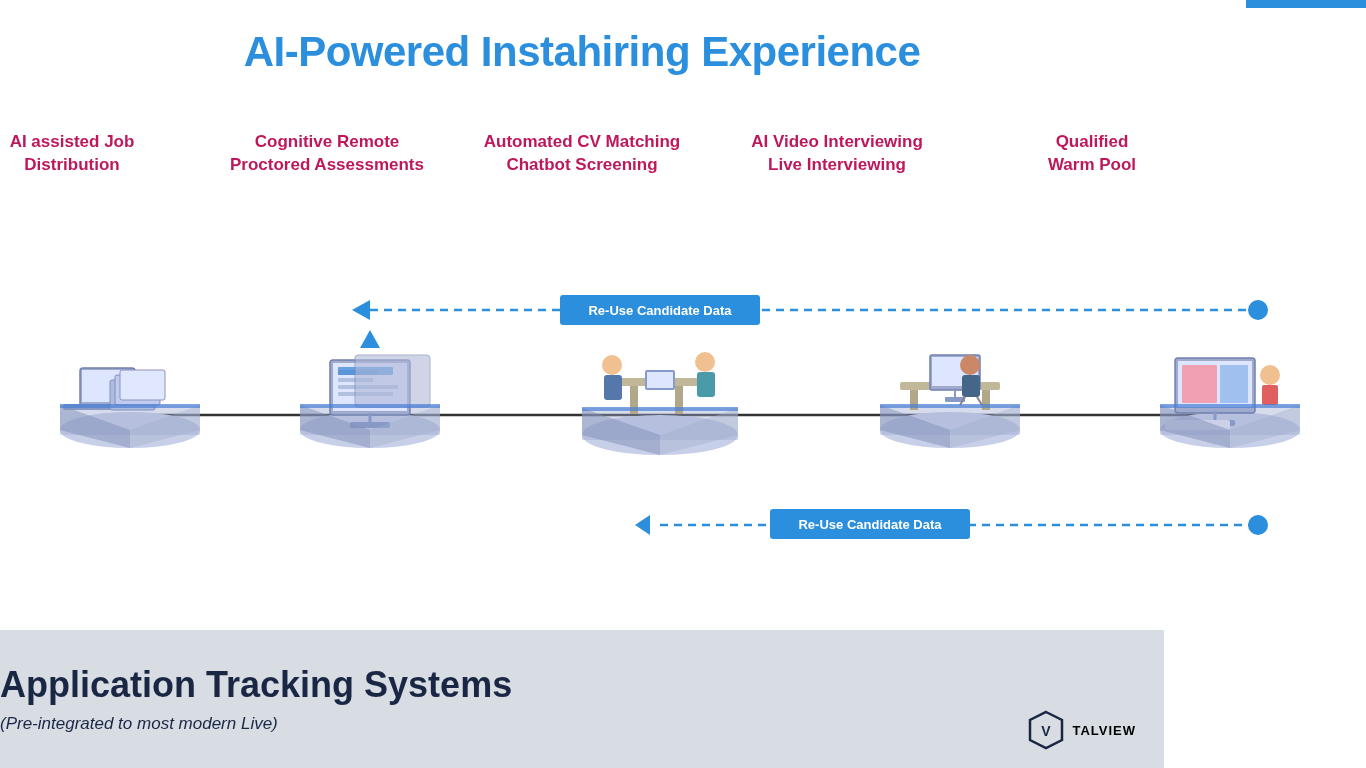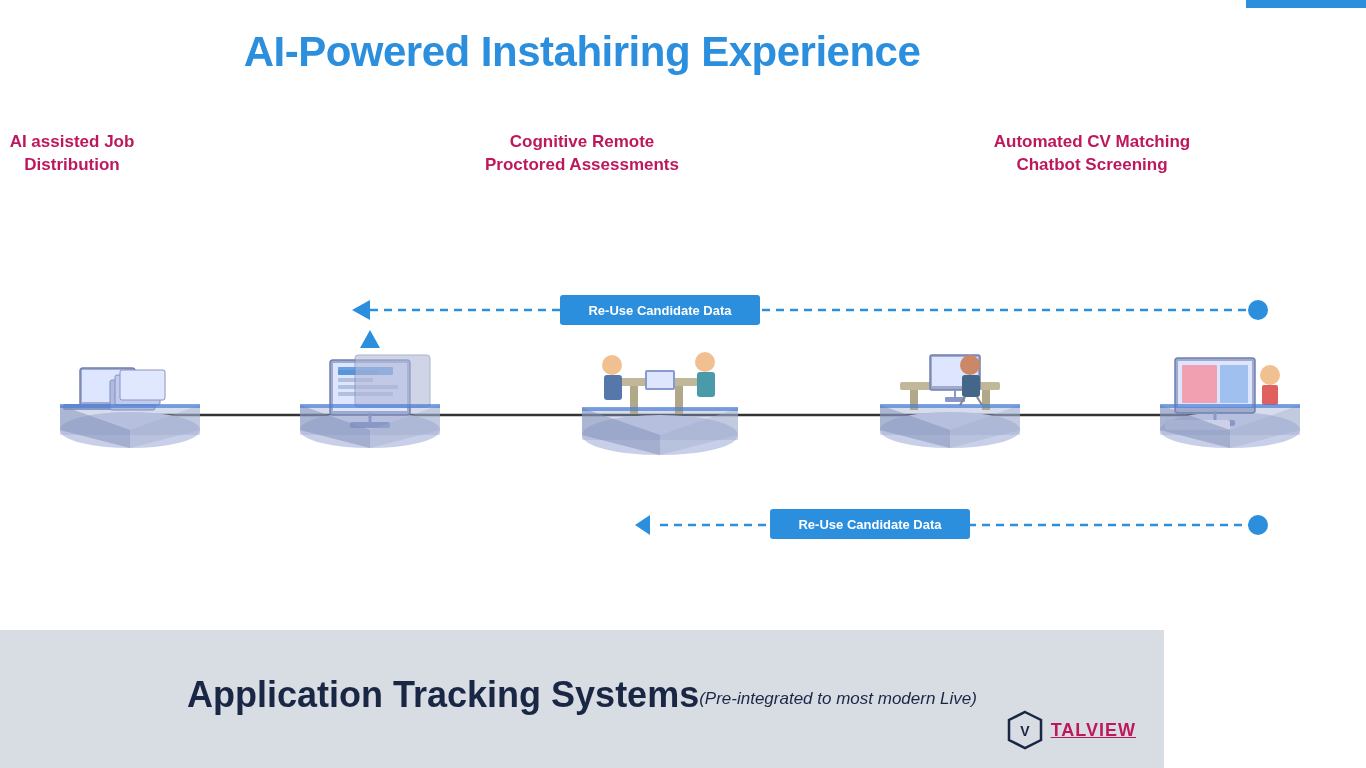--- a/index.html
+++ b/index.html
@@ -55,22 +55,22 @@
       font-weight: 700;
       color: #be185d;
       line-height: 1.35;
     }
 
     
     .bottom-section {
       background: #d8dce3;
       flex: 1;
       display: flex;
-      flex-direction: row;
-      align-items: center;
+      flex-direction: column;
+      align-items: flex-start;
       justify-content: center;
       position: relative;
     }
 
     .ats-title {
       font-size: 36px;
       font-weight: 700;
       color: #1a2744;
       margin-bottom: 8px;
     }
@@ -85,25 +85,24 @@
     .talview-logo {
       position: absolute;
       bottom: 18px;
       right: 28px;
       display: flex;
       align-items: center;
       gap: 8px;
     }
 
     .talview-logo-text {
-      font-size: 18px;
-      font-weight: 700;
-      color: #be185d;
+      font-size: 13px;
+      font-weight: 700;
+      color: #000000;
       letter-spacing: 1px;
-      text-decoration: underline;
     }
 
     
     .top-blue-bar {
       position: absolute;
       top: 0;
       right: 0;
       width: 120px;
       height: 8px;
       background: #2b8fde;
@@ -116,20 +115,22 @@
 
   <div class="top-blue-bar"></div>
 
   <div class="top-section">
     <h1 class="page-title">AI-Powered Instahiring Experience</h1>
 
     <div class="steps-labels">
       <div class="step-label">AI assisted Job<br>Distribution</div>
       <div class="step-label">Cognitive Remote<br>Proctored Assessments</div>
       <div class="step-label">Automated CV Matching<br>Chatbot Screening</div>
+      <div class="step-label">AI Video Interviewing<br>Live Interviewing</div>
+      <div class="step-label">Qualified<br>Warm Pool</div>
     </div>
 
     <div style="position:absolute; top:285px; left:0; width:1366px; height:50px;">
       <svg width="1366" height="50">
 
         <line x1="370" y1="25" x2="1250" y2="25" stroke="#2b8fde" stroke-width="2.5" stroke-dasharray="8,6"></line>
 
         <polygon points="370,15 370,35 352,25" fill="#2b8fde"></polygon>
 
         <circle cx="1258" cy="25" r="10" fill="#2b8fde"></circle>

